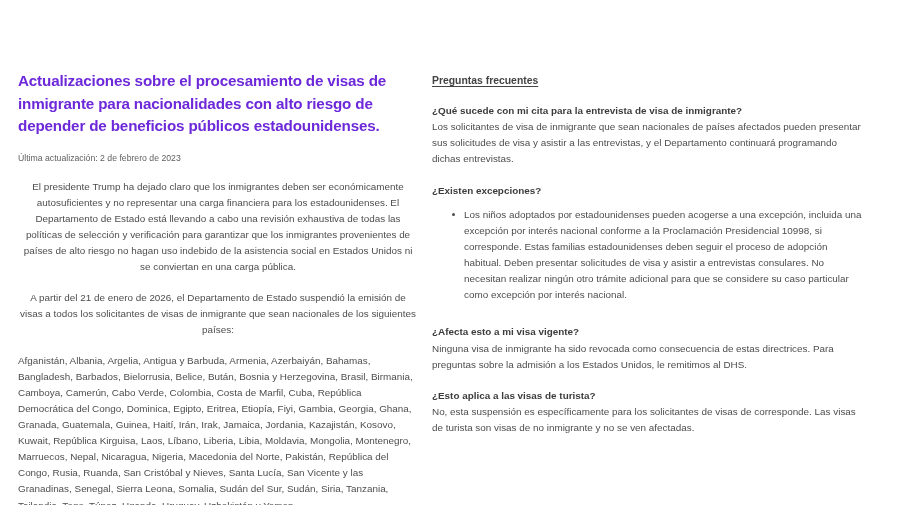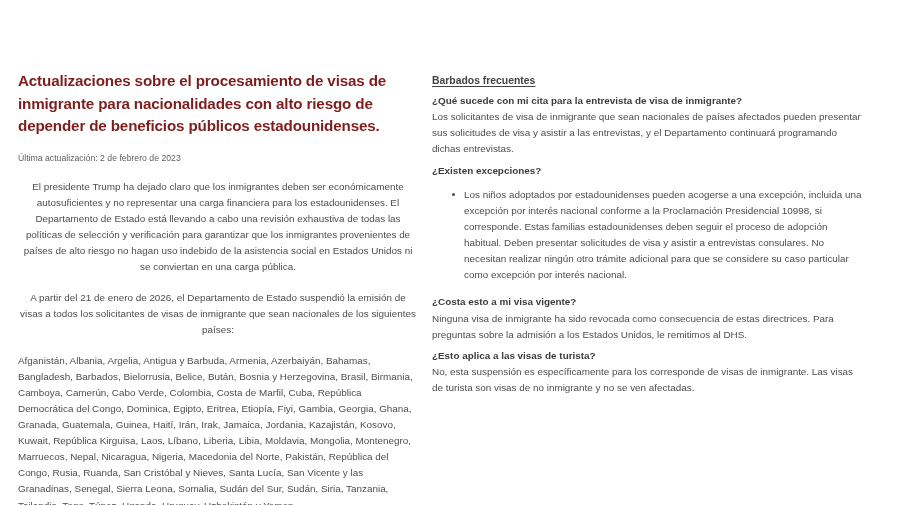--- a/index.html
+++ b/index.html
@@ -43,21 +43,21 @@
     padding-right: 12px;
     box-sizing: border-box;
   }
 
   
   .doc-title {
     margin: 0 0 0 0;
     font-size: 15.2px;
     line-height: 1.48;
     font-weight: bold;
-    color: #7f1d1d;
+    color: #6d28d9;
     letter-spacing: -0.15px;
   }
 
   .doc-date {
     margin: 14px 0 0 0;
     font-size: 8.7px;
     line-height: 1.4;
     color: #5f5f5f;
   }
 
@@ -81,21 +81,21 @@
     margin: 0;
     font-size: 10.4px;
     font-weight: bold;
     color: #434343;
     text-decoration: underline;
     text-underline-offset: 2px;
     display: inline-block;
   }
 
   .faq-block {
-    margin-top: 6px;
+    margin-top: 16px;
   }
   .faq-block.first {
   }
 
   .faq-q {
     margin: 0 0 1px 0;
     font-size: 9.9px;
     font-weight: bold;
     color: #3c3c3c;
     line-height: 1.45;
@@ -156,42 +156,42 @@
 
       <p class="body-par">A partir del 21 de enero de 2026, el Departamento de Estado suspendió la emisión de visas a todos los solicitantes de visas de inmigrante que sean nacionales de los siguientes países:</p>
 
       <p class="country-list">Afganistán, Albania, Argelia, Antigua y Barbuda, Armenia, Azerbaiyán, Bahamas, Bangladesh, Barbados, Bielorrusia, Belice, Bután, Bosnia y Herzegovina, Brasil, Birmania, Camboya, Camerún, Cabo Verde, Colombia, Costa de Marfil, Cuba, República Democrática del Congo, Dominica, Egipto, Eritrea, Etiopía, Fiyi, Gambia, Georgia, Ghana, Granada, Guatemala, Guinea, Haití, Irán, Irak, Jamaica, Jordania, Kazajistán, Kosovo, Kuwait, República Kirguisa, Laos, Líbano, Liberia, Libia, Moldavia, Mongolia, Montenegro, Marruecos, Nepal, Nicaragua, Nigeria, Macedonia del Norte, Pakistán, República del Congo, Rusia, Ruanda, San Cristóbal y Nieves, Santa Lucía, San Vicente y las Granadinas, Senegal, Sierra Leona, Somalia, Sudán del Sur, Sudán, Siria, Tanzania, Tailandia, Togo, Túnez, Uganda, Uruguay, Uzbekistán y Yemen.</p>
 
     </div>
 
     <div class="col-right">
 
       <div>
-        <span class="faq-title">Barbados frecuentes</span>
+        <span class="faq-title">Preguntas frecuentes</span>
       </div>
 
       <div class="faq-block first">
         <p class="faq-q">¿Qué sucede con mi cita para la entrevista de visa de inmigrante?</p>
         <p class="faq-a">Los solicitantes de visa de inmigrante que sean nacionales de países afectados pueden presentar sus solicitudes de visa y asistir a las entrevistas, y el Departamento continuará programando dichas entrevistas.</p>
       </div>
 
       <div class="faq-block">
         <p class="faq-q">¿Existen excepciones?</p>
         <ul class="faq-bullets">
           <li>Los niños adoptados por estadounidenses pueden acogerse a una excepción, incluida una excepción por interés nacional conforme a la Proclamación Presidencial 10998, si corresponde. Estas familias estadounidenses deben seguir el proceso de adopción habitual. Deben presentar solicitudes de visa y asistir a entrevistas consulares. No necesitan realizar ningún otro trámite adicional para que se considere su caso particular como excepción por interés nacional.</li>
         </ul>
       </div>
 
       <div class="spacer-after-bullets"></div>
 
       <div class="faq-block">
-        <p class="faq-q">¿Costa esto a mi visa vigente?</p>
+        <p class="faq-q">¿Afecta esto a mi visa vigente?</p>
         <p class="faq-a">Ninguna visa de inmigrante ha sido revocada como consecuencia de estas directrices. Para preguntas sobre la admisión a los Estados Unidos, le remitimos al DHS.</p>
       </div>
 
       <div class="faq-block">
         <p class="faq-q">¿Esto aplica a las visas de turista?</p>
-        <p class="faq-a">No, esta suspensión es específicamente para los corresponde de visas de inmigrante. Las visas de turista son visas de no inmigrante y no se ven afectadas.</p>
+        <p class="faq-a">No, esta suspensión es específicamente para los solicitantes de visas de corresponde. Las visas de turista son visas de no inmigrante y no se ven afectadas.</p>
       </div>
 
     </div>
   </div>
 </div>
 
 </body></html>

